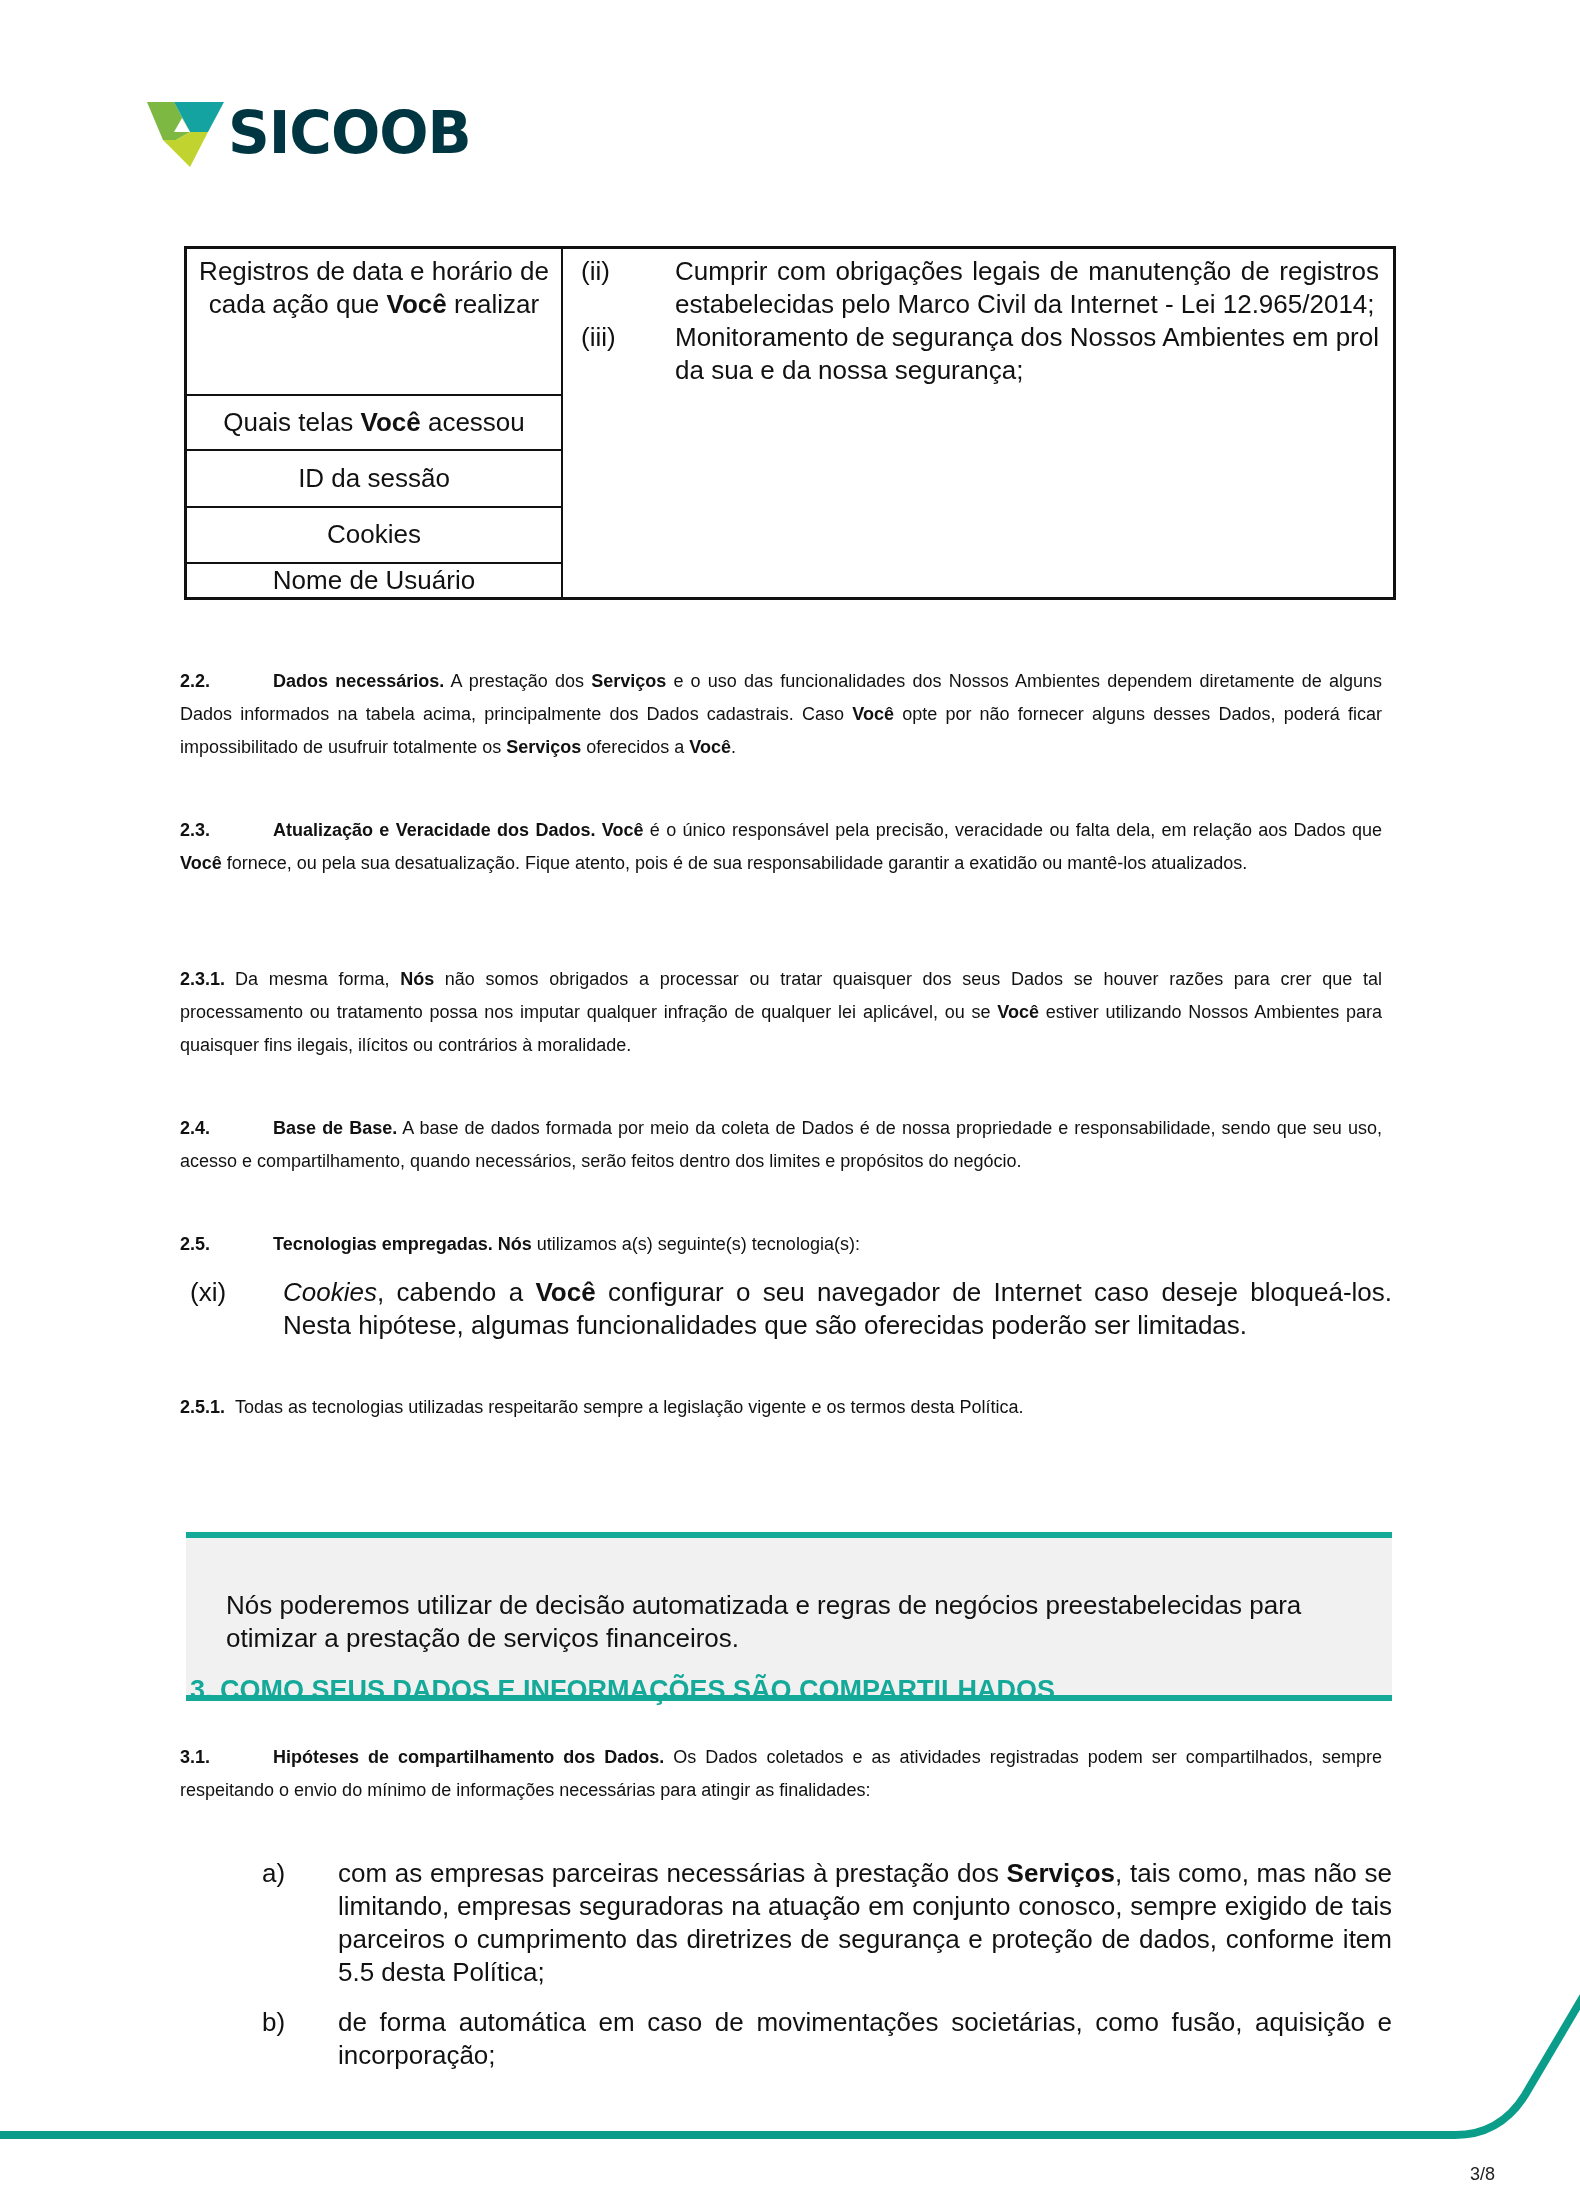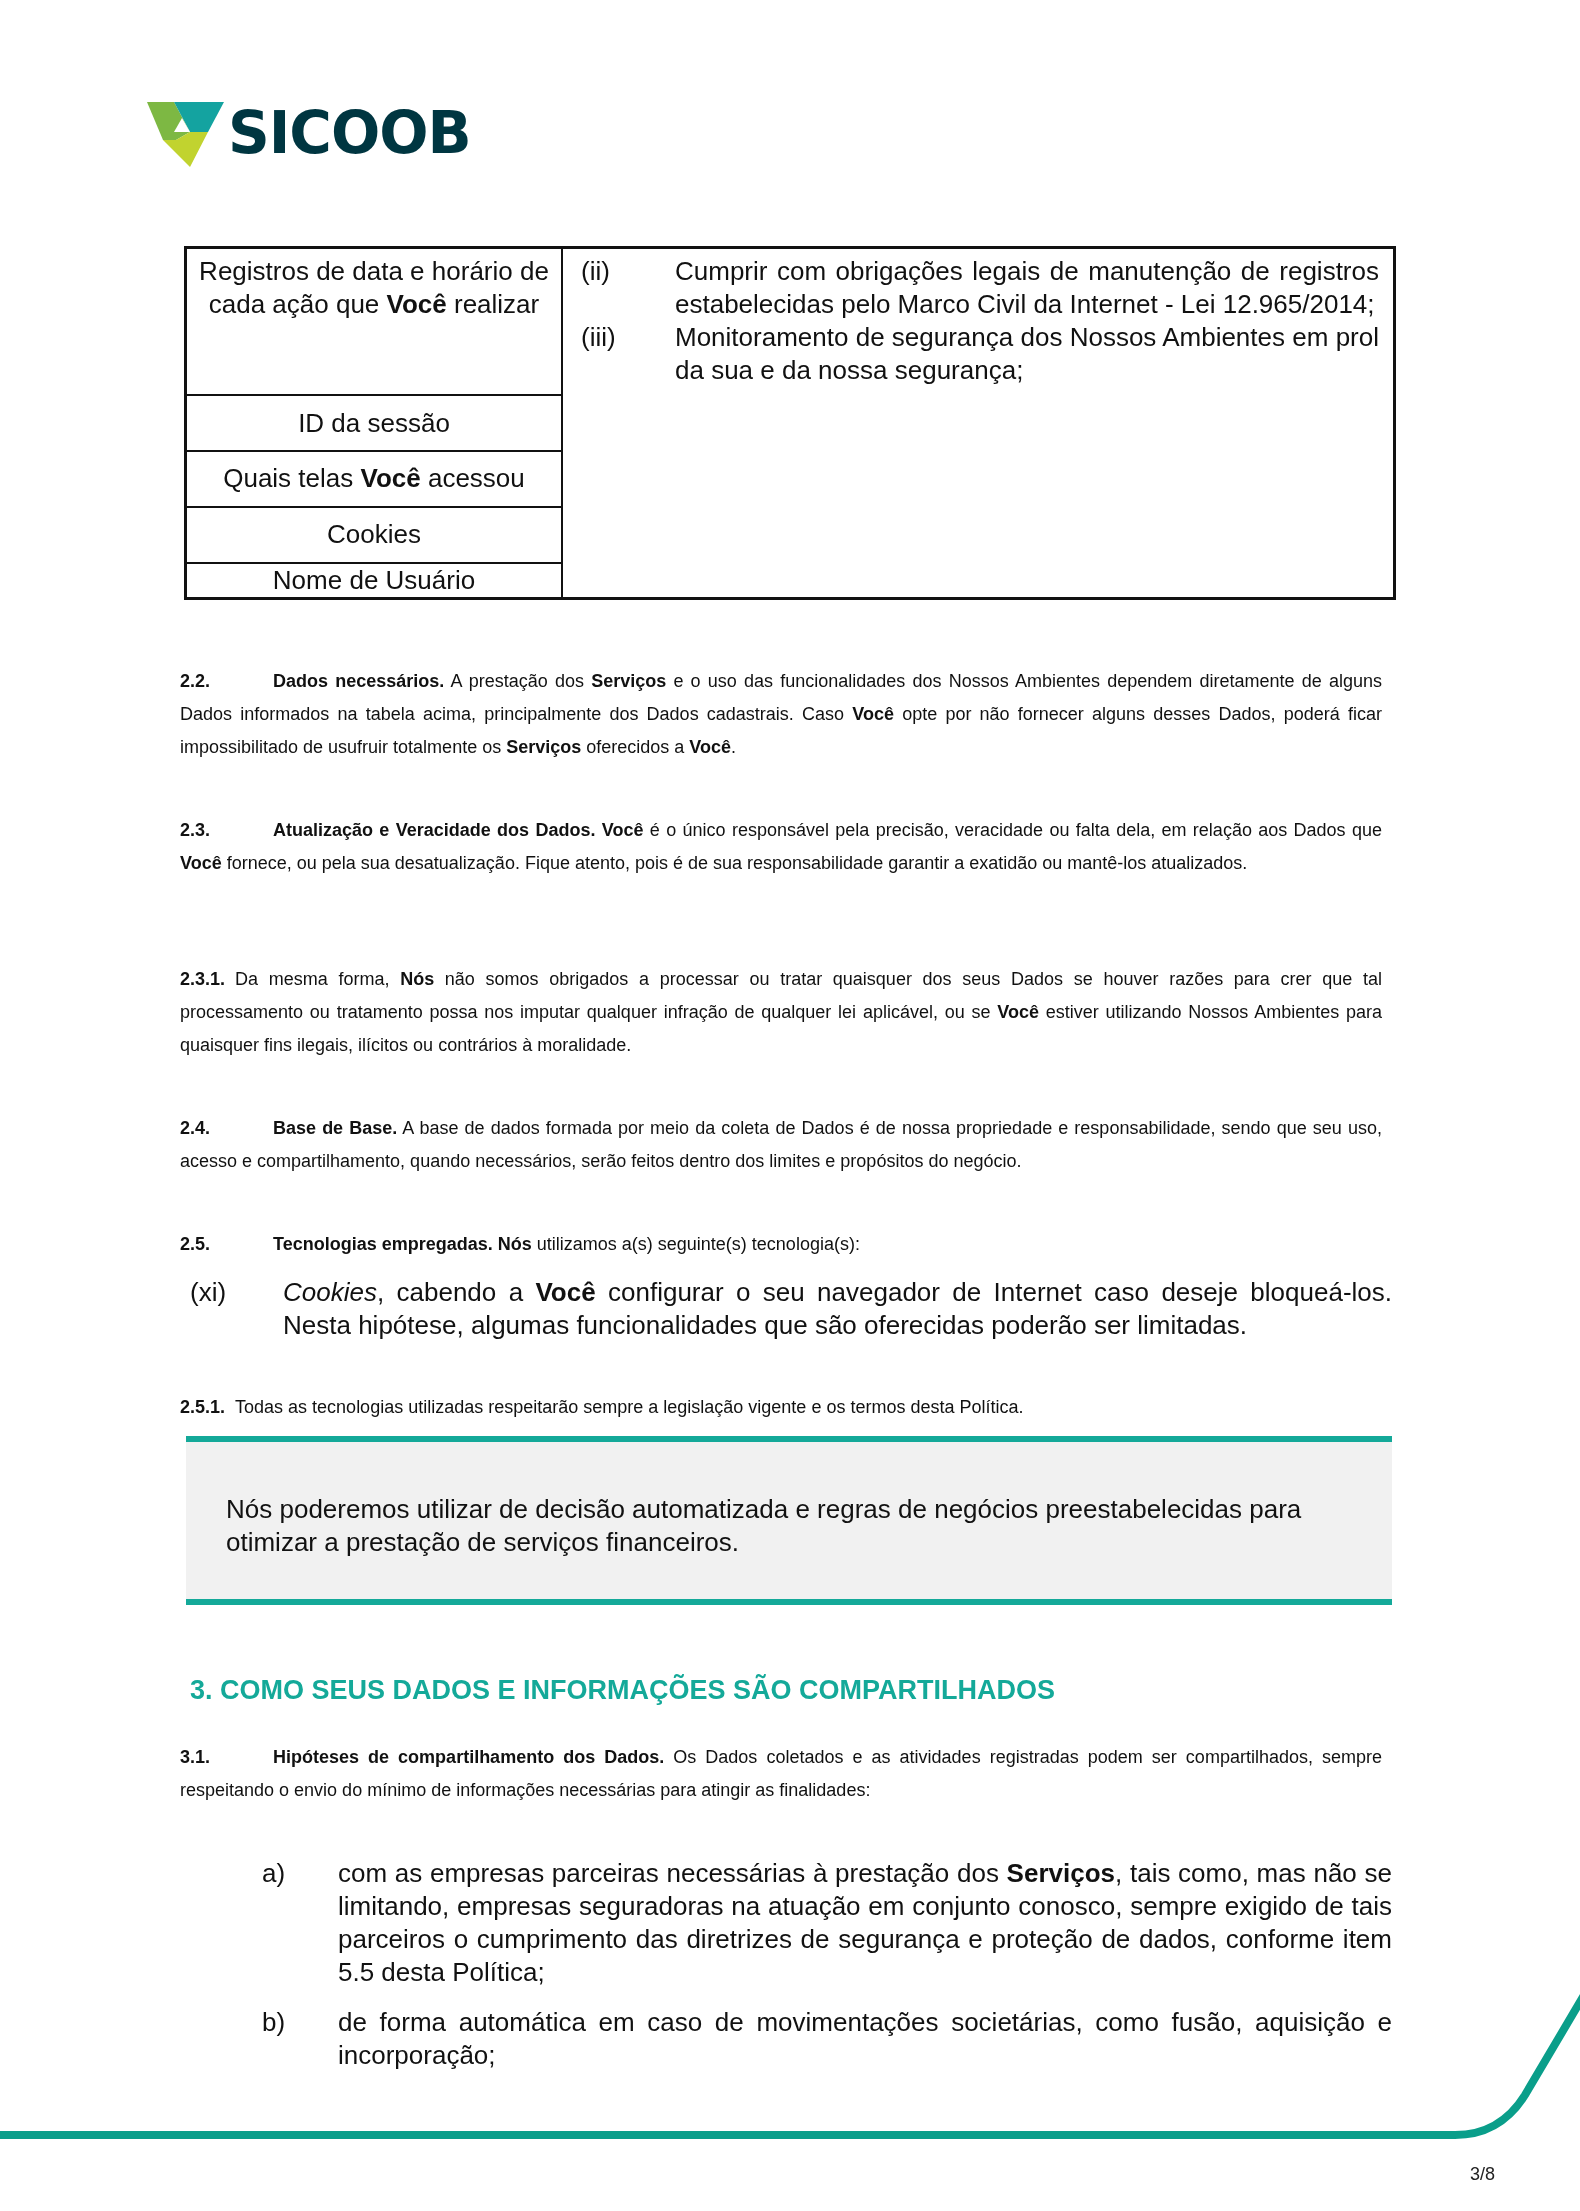--- a/index.html
+++ b/index.html
@@ -42,21 +42,21 @@
   }
   .para .sec { font-weight: bold; display: inline-block; width: 93px; }
   .para .sec.wide { width: auto; margin-right: 10px; }
   b { font-weight: bold; }
   i { font-style: italic; }
   .item { position: absolute; font-size: 26px; line-height: 33px; display: flex; }
   .item .lbl { flex: none; }
   .item .txt { text-align: justify; }
 
   .note-box {
-    position: absolute; left: 186px; top: 1436px; width: 1206px; height: 169px;
+    position: absolute; left: 186px; top: 1532px; width: 1206px; height: 169px;
     background: #f1f1f1; border-top: 6px solid #14a999; border-bottom: 6px solid #14a999;
     box-sizing: border-box;
   }
   .note-text {
     position: absolute; left: 40px; top: 51px; width: 1150px; font-size: 26px; line-height: 33px;
   }
   .heading3 {
     position: absolute; left: 190px; top: 1673px; font-size: 27px; font-weight: bold; color: #14a999;
     line-height: 34px;
   }
@@ -74,25 +74,25 @@
     <polygon points="36,20 44,34 28,34" fill="#ffffff"></polygon>
   </svg>
   <span class="logo-text">SICOOB</span>
 </div>
 
 <div class="data-table">
   <div class="col-left">
     <div class="cell r1">
         <span class="rich"><span>Registros de data e horário de cada ação que </span><b>Você</b><span> realizar</span></span>
       </div>
+    <div class="cell r2">
+        <span class="rich"><span>Quais telas </span><b>Você</b><span> acessou</span></span>
+      </div>
     <div class="cell r3">
         <span class="rich"><span>ID da sessão</span></span>
-      </div>
-    <div class="cell r2">
-        <span class="rich"><span>Quais telas </span><b>Você</b><span> acessou</span></span>
       </div>
     <div class="cell r4">
         <span class="rich"><span>Cookies</span></span>
       </div>
     <div class="cell r5">
         <span class="rich"><span>Nome de Usuário</span></span>
       </div>
   </div>
   <div class="col-right">
     <div class="purpose">

